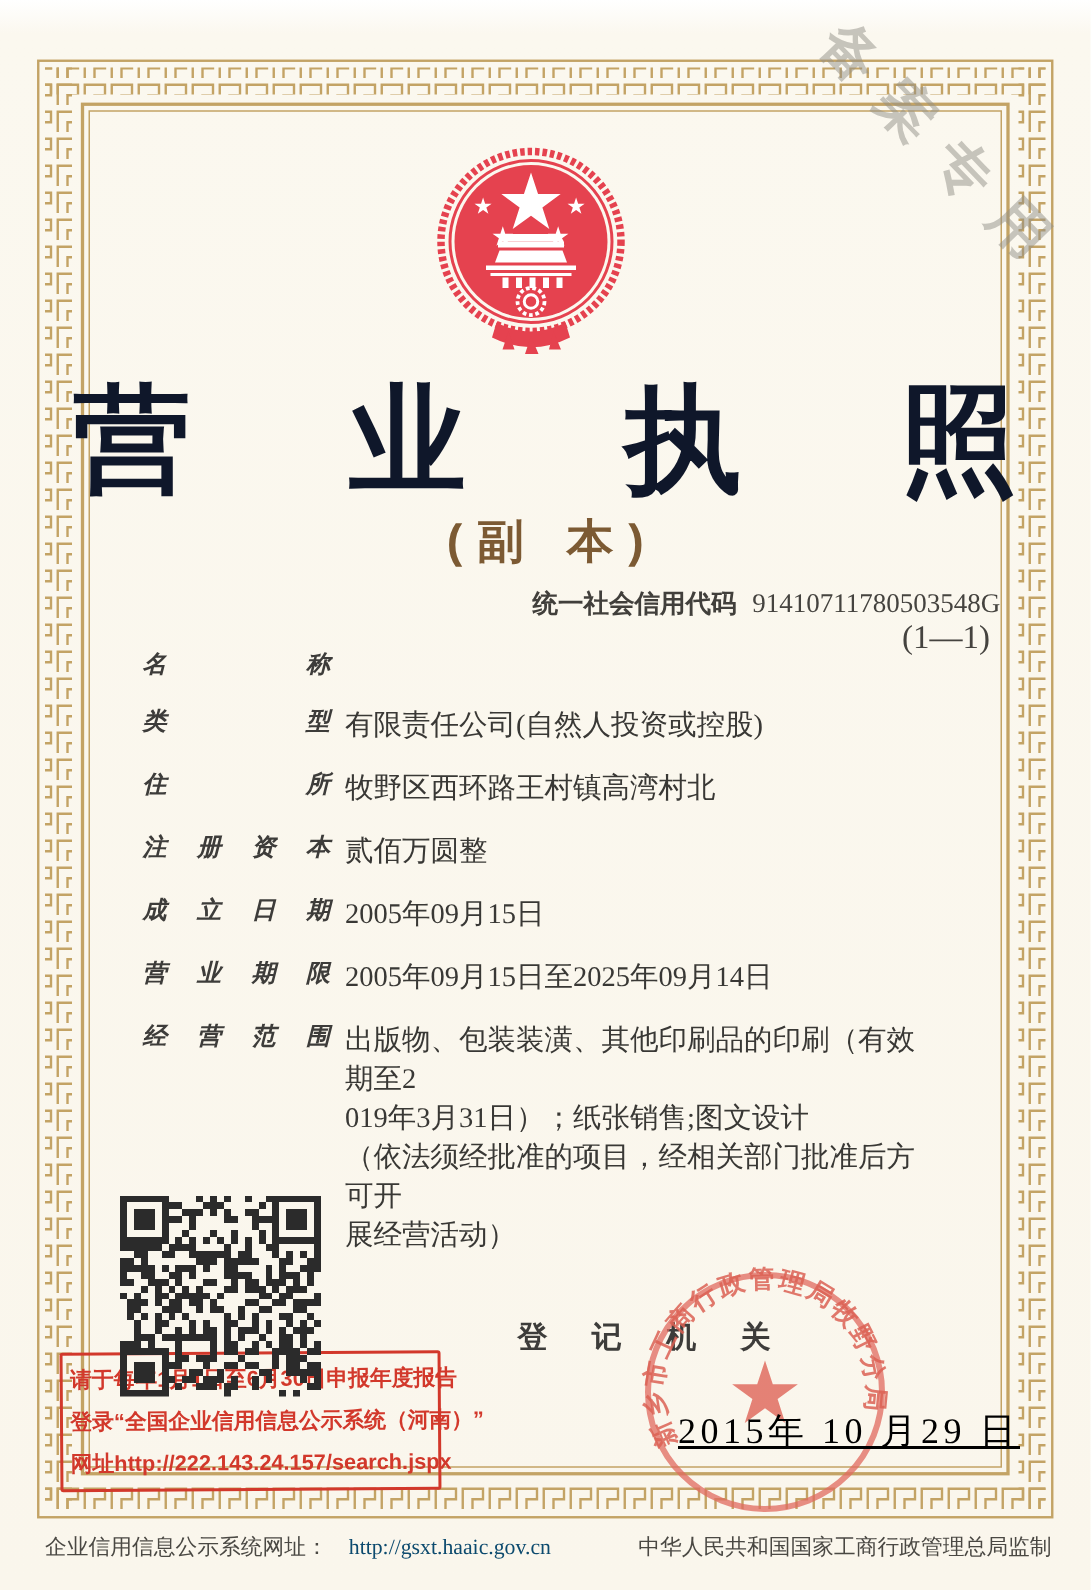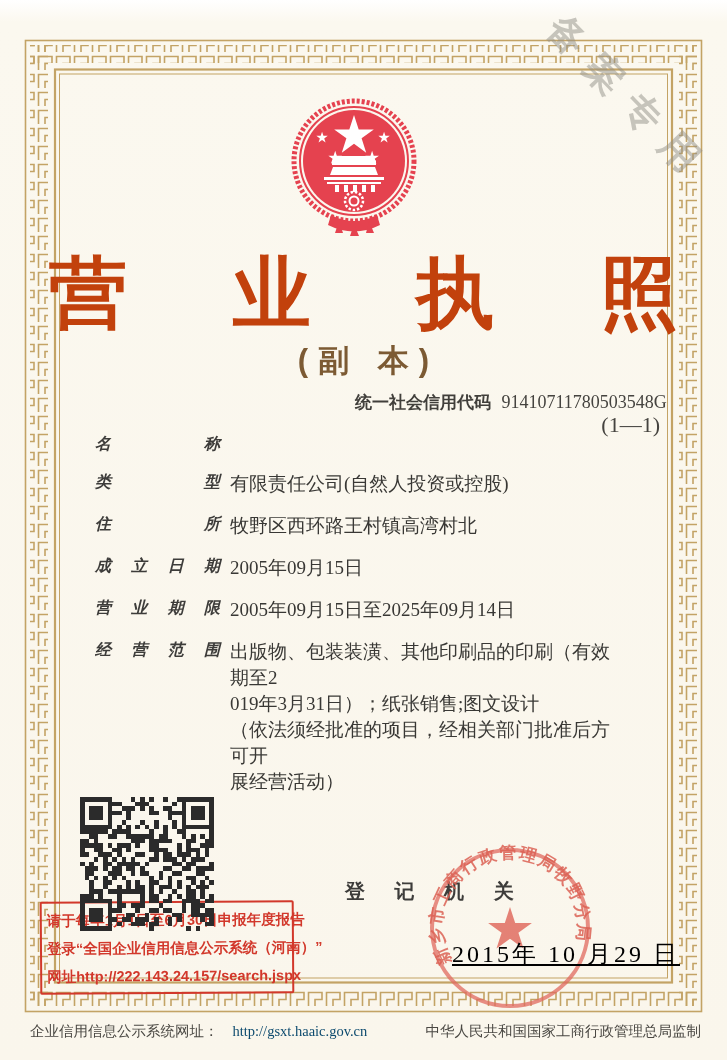--- a/index.html
+++ b/index.html
@@ -22,21 +22,21 @@
 
   
   .frame-svg{top:0;left:0;pointer-events:none;}
 
   
   .emblem{top:97px;left:283px;width:142px;height:140px;}
 
   
   .title{
     top:242px;left:0;right:0;text-align:center;
-    font-size:78px;font-weight:bold;color:#c2410c;
+    font-size:78px;font-weight:bold;color:#0f172a;
     letter-spacing:42px;white-space:nowrap;
   }
   .title span{margin-right:-42px;}
   .subtitle{
     top:340px;left:0;right:0;text-align:center;
     font-size:31px;font-weight:600;color:#7c5a33;
     letter-spacing:10px;
   }
   .subtitle span{margin-right:-10px;}
 
@@ -164,20 +164,24 @@
     <div class="field-row">
       <span class="field-label">名称</span>
     </div>
     <div class="field-row">
       <span class="field-label">类型</span>
       <span class="field-value">有限责任公司(自然人投资或控股)</span>
     </div>
     <div class="field-row">
       <span class="field-label">住所</span>
       <span class="field-value">牧野区西环路王村镇高湾村北</span>
+    </div>
+    <div class="field-row">
+      <span class="field-label">注册资本</span>
+      <span class="field-value">贰佰万圆整</span>
     </div>
     <div class="field-row">
       <span class="field-label">成立日期</span>
       <span class="field-value">2005年09月15日</span>
     </div>
     <div class="field-row">
       <span class="field-label">营业期限</span>
       <span class="field-value">2005年09月15日至2025年09月14日</span>
     </div>
     <div class="field-row">

